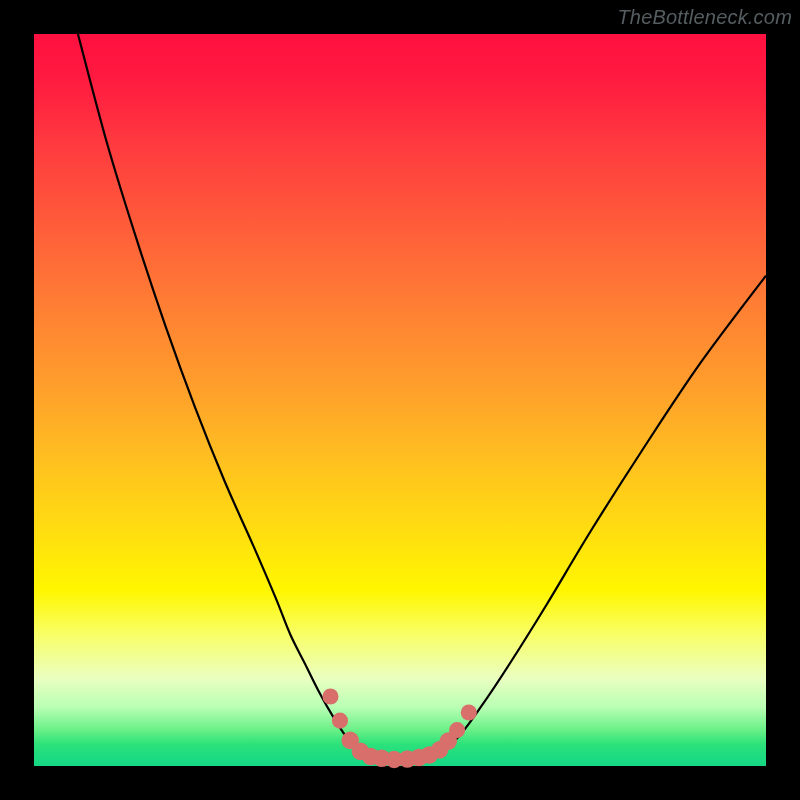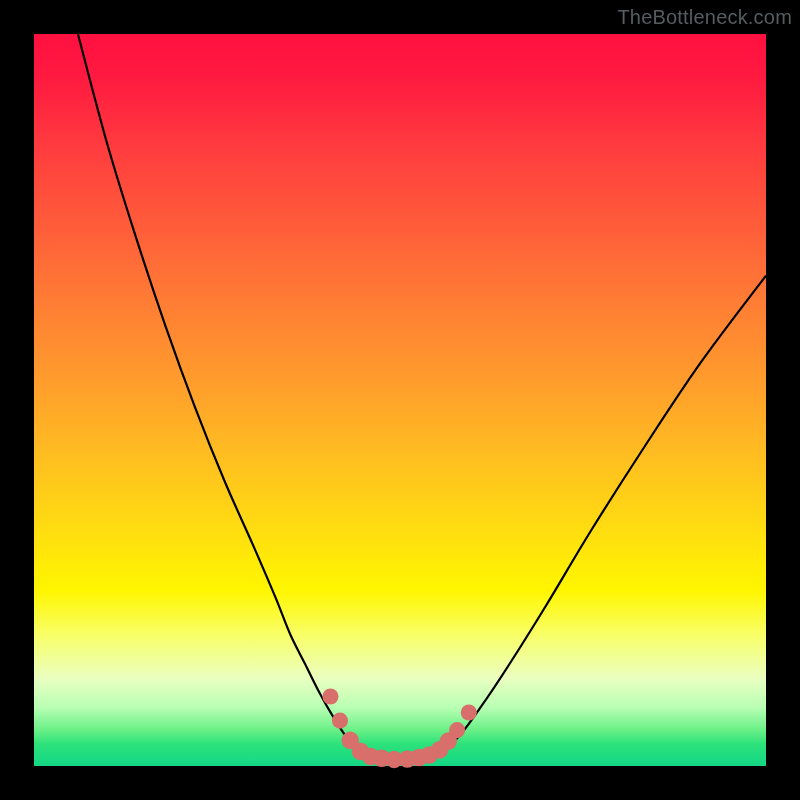--- a/index.html
+++ b/index.html
@@ -11,20 +11,21 @@
     overflow: hidden;
     font-family: Arial, Helvetica, sans-serif;
   }
   .frame {
     position: absolute;
     left: 0;
     top: 0;
     width: 800px;
     height: 672px;
     background: #000;
+    font-style: italic;
   }
   .plot-area {
     position: absolute;
     left: 34px;
     top: 34px;
     width: 732px;
     height: 732px;
     
     background: linear-gradient(to bottom,
       #ff1040 0%,

